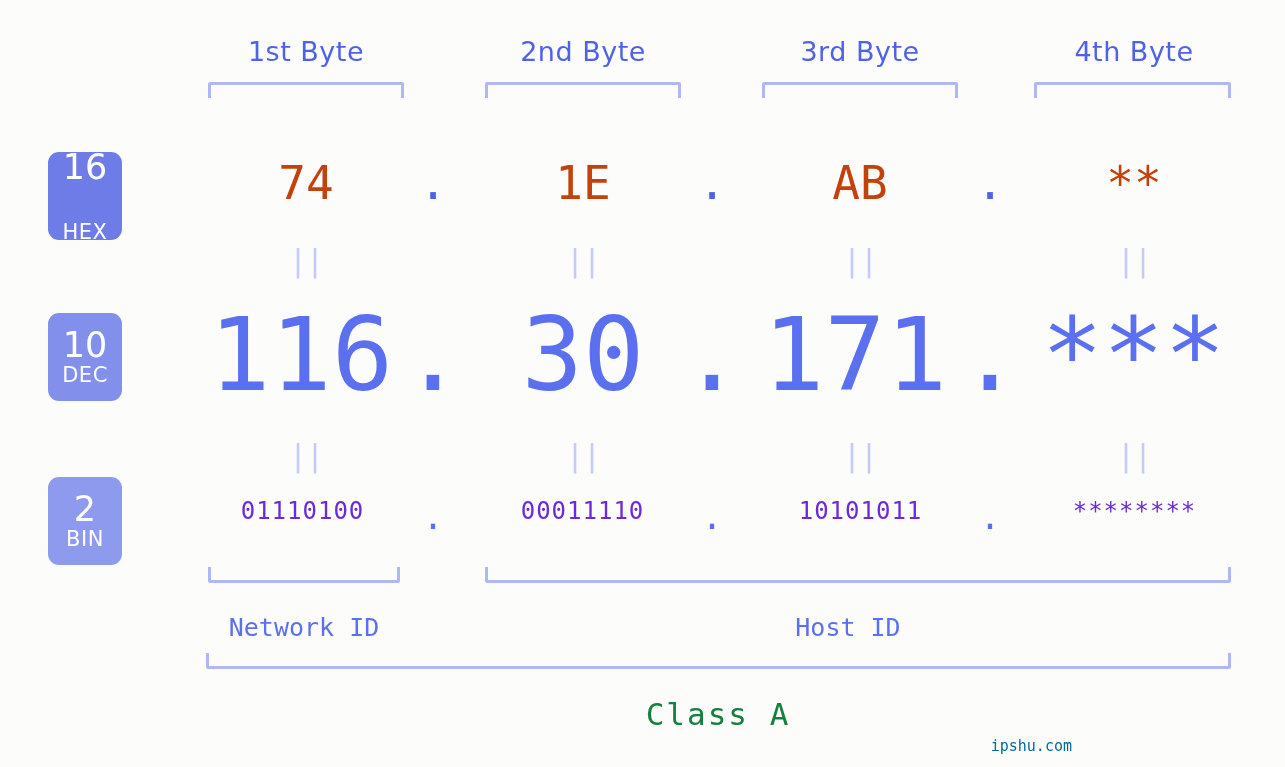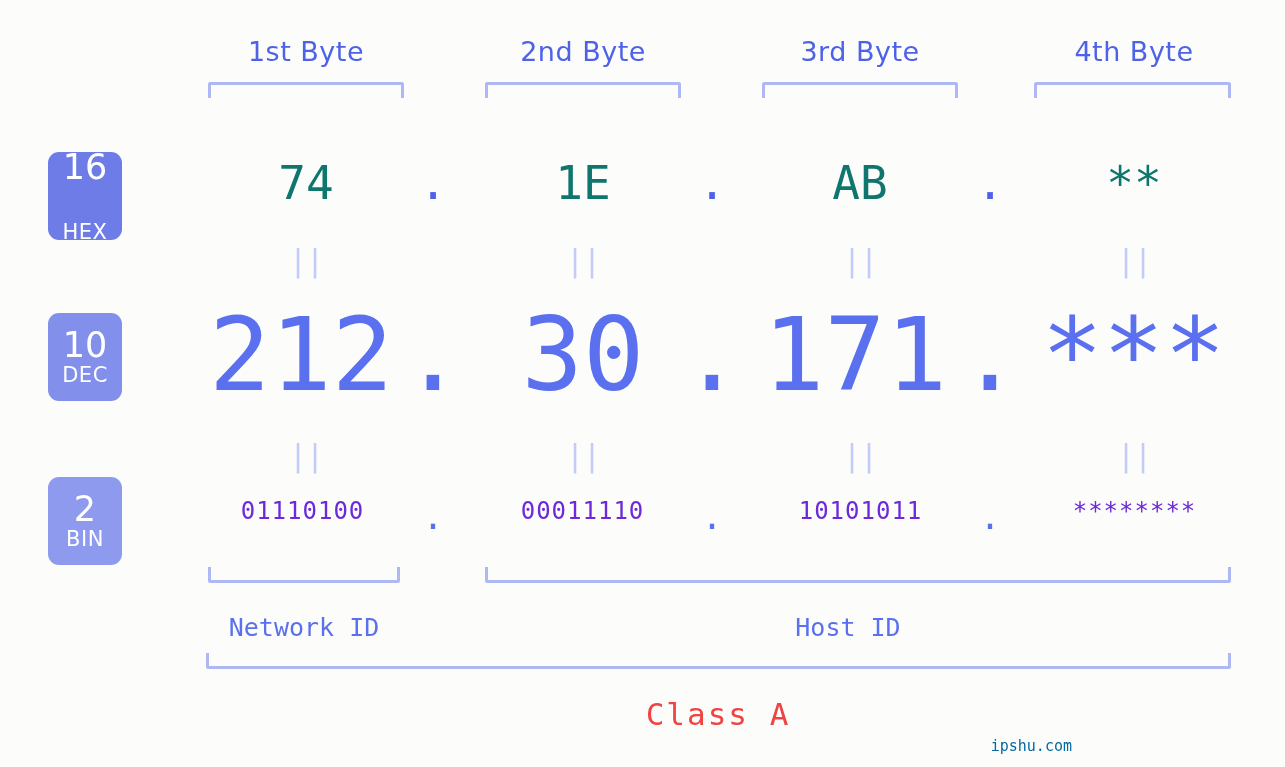--- a/index.html
+++ b/index.html
@@ -88,21 +88,21 @@
   .dot {
     position: absolute;
     font-family: "DejaVu Sans Mono", monospace;
     color: #4e62e8;
     text-align: center;
   }
 
   
   .hex-val {
     font-size: 46px;
-    color: #0f766e;
+    color: #c2410c;
     top: 156px;
   }
   .hex-dot { font-size: 46px; top: 156px; }
 
   
   .dec-val {
     font-size: 102px;
     color: #5a70ef;
     top: 295px;
   }
@@ -131,21 +131,21 @@
     position: absolute;
     text-align: center;
     color: #5a70ef;
     font-family: "DejaVu Sans Mono", monospace;
     font-size: 25px;
     white-space: nowrap;
   }
   .class-label {
     position: absolute;
     text-align: center;
-    color: #ef4444;
+    color: #15803d;
     font-family: "DejaVu Sans Mono", monospace;
     font-size: 31px;
     letter-spacing: 2px;
     white-space: nowrap;
   }
 
   
   .watermark {
     position: absolute;
     right: 14px;
@@ -189,21 +189,21 @@
   <div class="eq" style="left:206px; top:243px; width:200px;">||</div>
   <div class="eq" style="left:483px; top:243px; width:200px;">||</div>
   <div class="eq" style="left:760px; top:243px; width:200px;">||</div>
   <div class="eq" style="left:1034px; top:243px; width:200px;">||</div>
 
   <div class="badge dec" style="left:48px; top:313px;">
     <span class="base-num">10</span>
     <span class="base-name">DEC</span>
   </div>
 
-  <div class="cell dec-val" style="left:196px; width:210px;">212</div>
+  <div class="cell dec-val" style="left:196px; width:210px;">116</div>
   <div class="cell dec-val" style="left:393px; width:80px;">.</div>
 
   <div class="cell dec-val" style="left:483px; width:200px;">30</div>
   <div class="cell dec-val" style="left:672px; width:80px;">.</div>
 
   <div class="cell dec-val" style="left:755px; width:200px;">171</div>
   <div class="cell dec-val" style="left:950px; width:80px;">.</div>
 
   <div class="cell dec-val" style="left:1026px; width:215px;">***</div>
 

